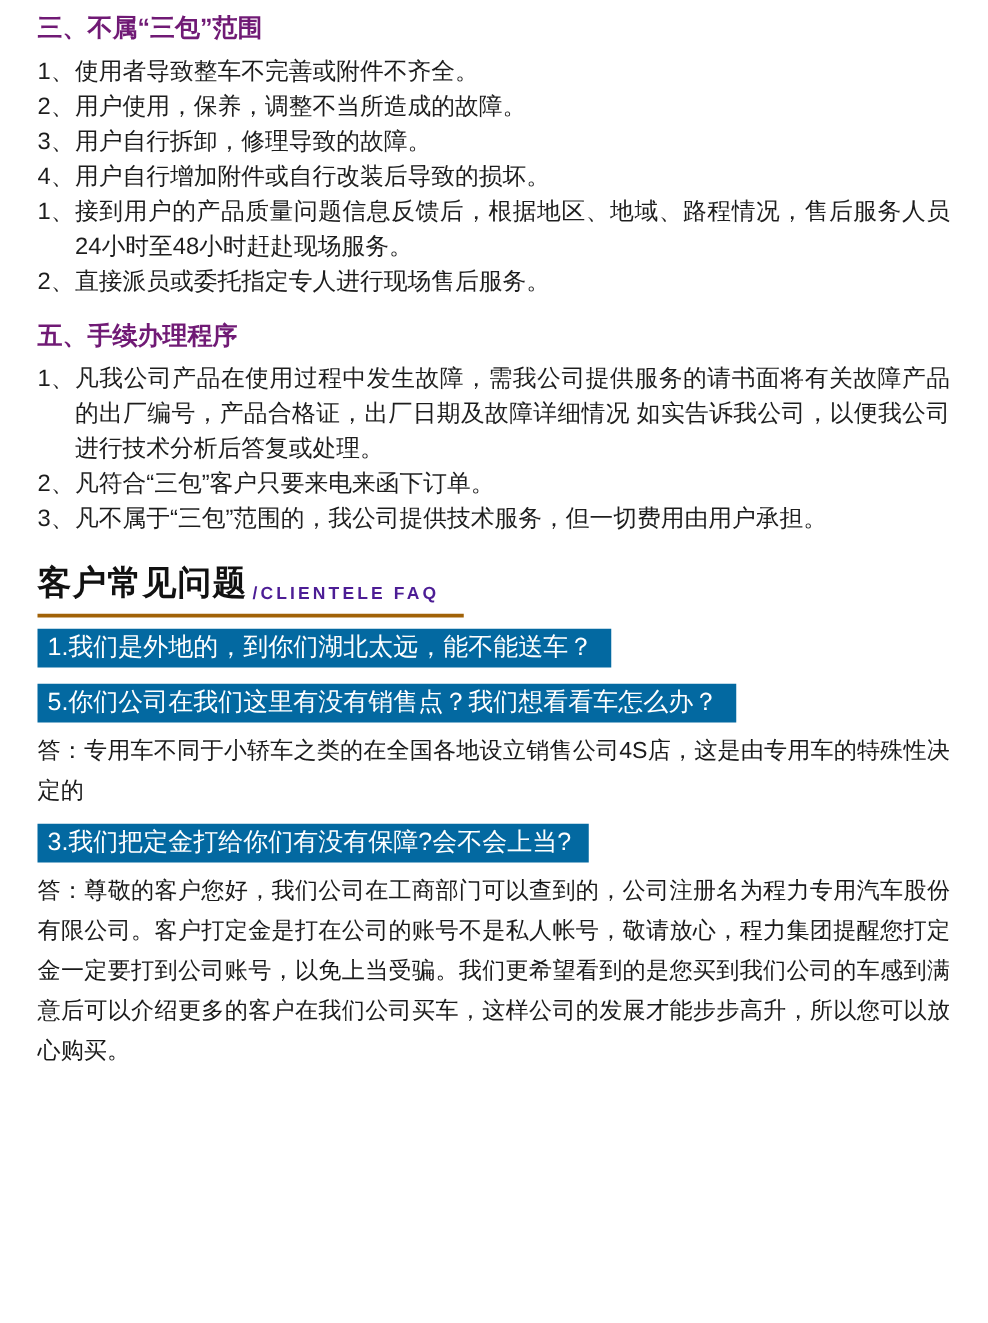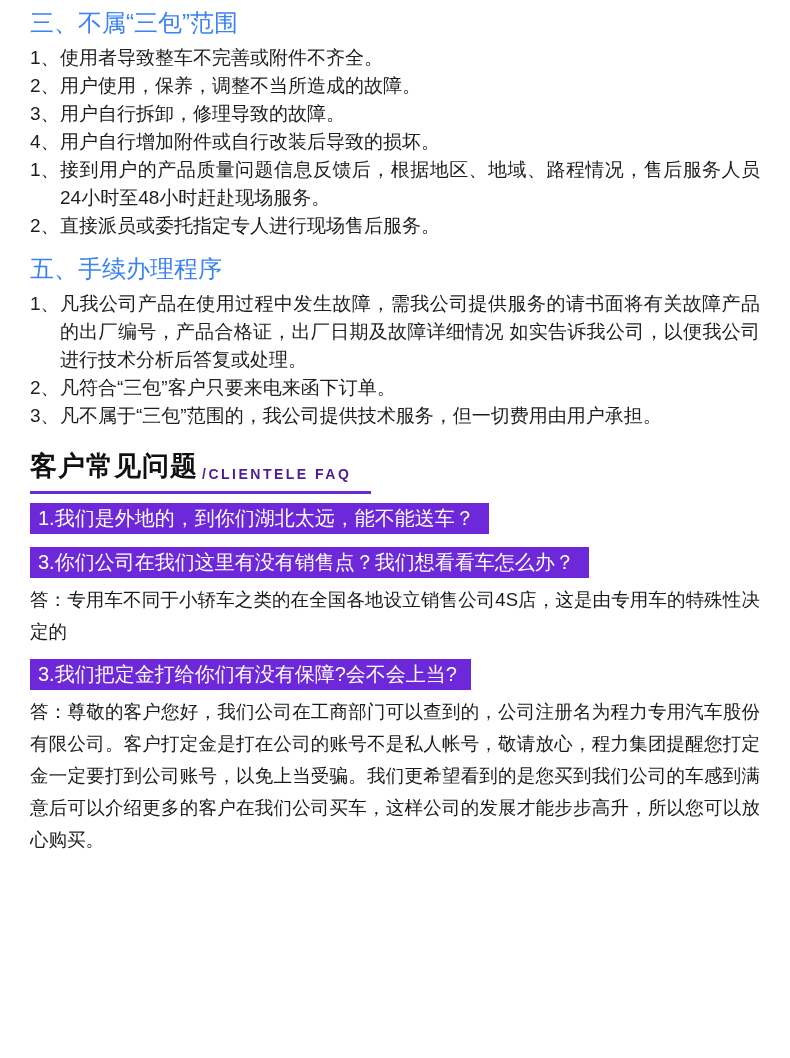--- a/index.html
+++ b/index.html
@@ -7,50 +7,50 @@
   body {
     min-height: 1058px;
     display: flex;
     flex-direction: column;
     font-family: "Liberation Sans", "DejaVu Sans", sans-serif;
     color: #1d1d1d;
   }
   .doc { padding: 8px 30px 0 30px; flex: 0 0 auto; }
 
   .sec-title {
-    color: #3b82f6;
-    font-size: 24px;
-    font-weight: 400;
+    color: #701a75;
+    font-size: 20px;
+    font-weight: 700;
     line-height: 26px;
     margin: 16px 0 8px 0;
   }
   .sec-title.first { margin-top: 2px; }
 
   .item {
     display: flex;
     font-size: 19px;
     line-height: 28px;
     color: #1d1d1d;
   }
   .item .num { flex: 0 0 30px; }
   .item .txt { flex: 1 1 auto; text-align: justify; }
 
   .faq-heading-wrap { margin-top: 18px; }
   .faq-heading {
     display: inline-flex;
     align-items: flex-end;
-    border-bottom: 3px solid #6d28d9;
+    border-bottom: 3px solid #a16207;
     padding: 0 20px 7px 0;
   }
   .faq-cn { font-size: 27px; font-weight: 800; color: #111; letter-spacing: 1px; }
   .faq-en { font-size: 14px; font-weight: 700; color: #4c1d95; letter-spacing: 2.5px; margin-left: 4px; margin-bottom: 2px; }
 
   .q-bar {
     display: inline-block;
-    background: #6d28d9;
+    background: #0369a1;
     color: #ffffff;
     font-size: 20px;
     line-height: 28px;
     padding: 1px 14px 2px 8px;
     margin: 9px 0 4px 0;
     font-weight: 500;
   }
   .answer {
     font-size: 18.5px;
     line-height: 32px;
@@ -117,21 +117,21 @@
       <span class="faq-cn">客户常见问题</span>
       <span class="faq-en">/CLIENTELE FAQ</span>
     </div>
   </div>
 
   <div>
     <div class="q-bar">1.我们是外地的，到你们湖北太远，能不能送车？</div>
   </div>
 
   <div>
-    <div class="q-bar">3.你们公司在我们这里有没有销售点？我们想看看车怎么办？</div>
+    <div class="q-bar">5.你们公司在我们这里有没有销售点？我们想看看车怎么办？</div>
     <p class="answer">答：专用车不同于小轿车之类的在全国各地设立销售公司4S店，这是由专用车的特殊性决定的</p>
   </div>
 
   <div>
     <div class="q-bar">3.我们把定金打给你们有没有保障?会不会上当?</div>
     <p class="answer">答：尊敬的客户您好，我们公司在工商部门可以查到的，公司注册名为程力专用汽车股份有限公司。客户打定金是打在公司的账号不是私人帐号，敬请放心，程力集团提醒您打定金一定要打到公司账号，以免上当受骗。我们更希望看到的是您买到我们公司的车感到满意后可以介绍更多的客户在我们公司买车，这样公司的发展才能步步高升，所以您可以放心购买。</p>
   </div>
 
 </div>
 

